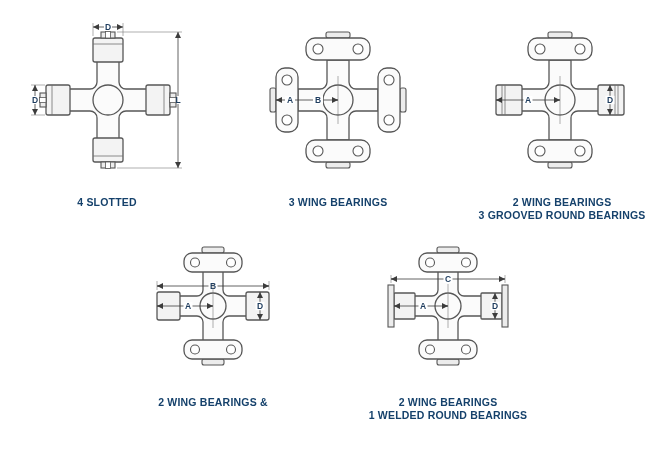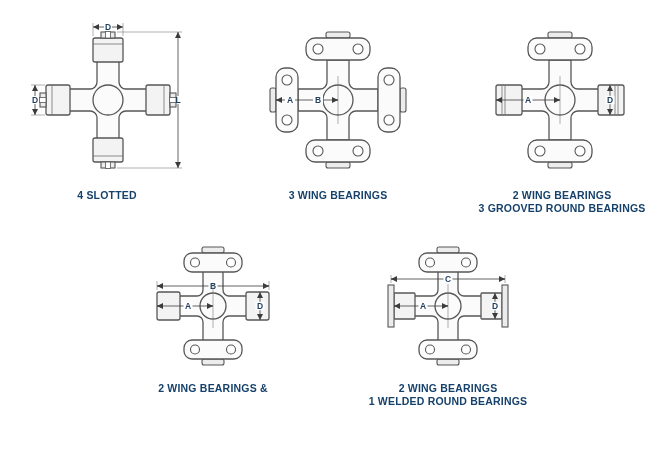--- a/index.html
+++ b/index.html
@@ -13,23 +13,23 @@
   }
   .figure { position: absolute; }
   .figure svg { display: block; }
   .caption {
     text-align: center;
     font-weight: bold;
     font-size: 10.5px;
     line-height: 1.25;
     letter-spacing: 0.2px;
     color: var(--caption-color, #15416b);
-    margin-top: 9px;
+    margin-top: 16px;
   }
-  .figure.row2 .caption { margin-top: 6px; }
+  .figure.row2 .caption { margin-top: 20px; }
 
   
   .ol   { fill: #fbfbfb; stroke: #575757; stroke-width: 1.3; stroke-linejoin: round; }
   .cup  { fill: #f3f3f3; stroke: #575757; stroke-width: 1.3; }
   .ol2  { fill: #ececec; stroke: #575757; stroke-width: 1.1; }
   .hole { fill: #ffffff; stroke: #575757; stroke-width: 1.1; }
   .slot { fill: #ffffff; stroke: #575757; stroke-width: 0.8; }
   .det  { stroke: #6e6e6e; stroke-width: 0.8; fill: none; }
   .ext  { stroke: #7a7a7a; stroke-width: 0.6; fill: none; }
   .dim  { stroke: #3c3c3c; stroke-width: 0.8; fill: none; }

